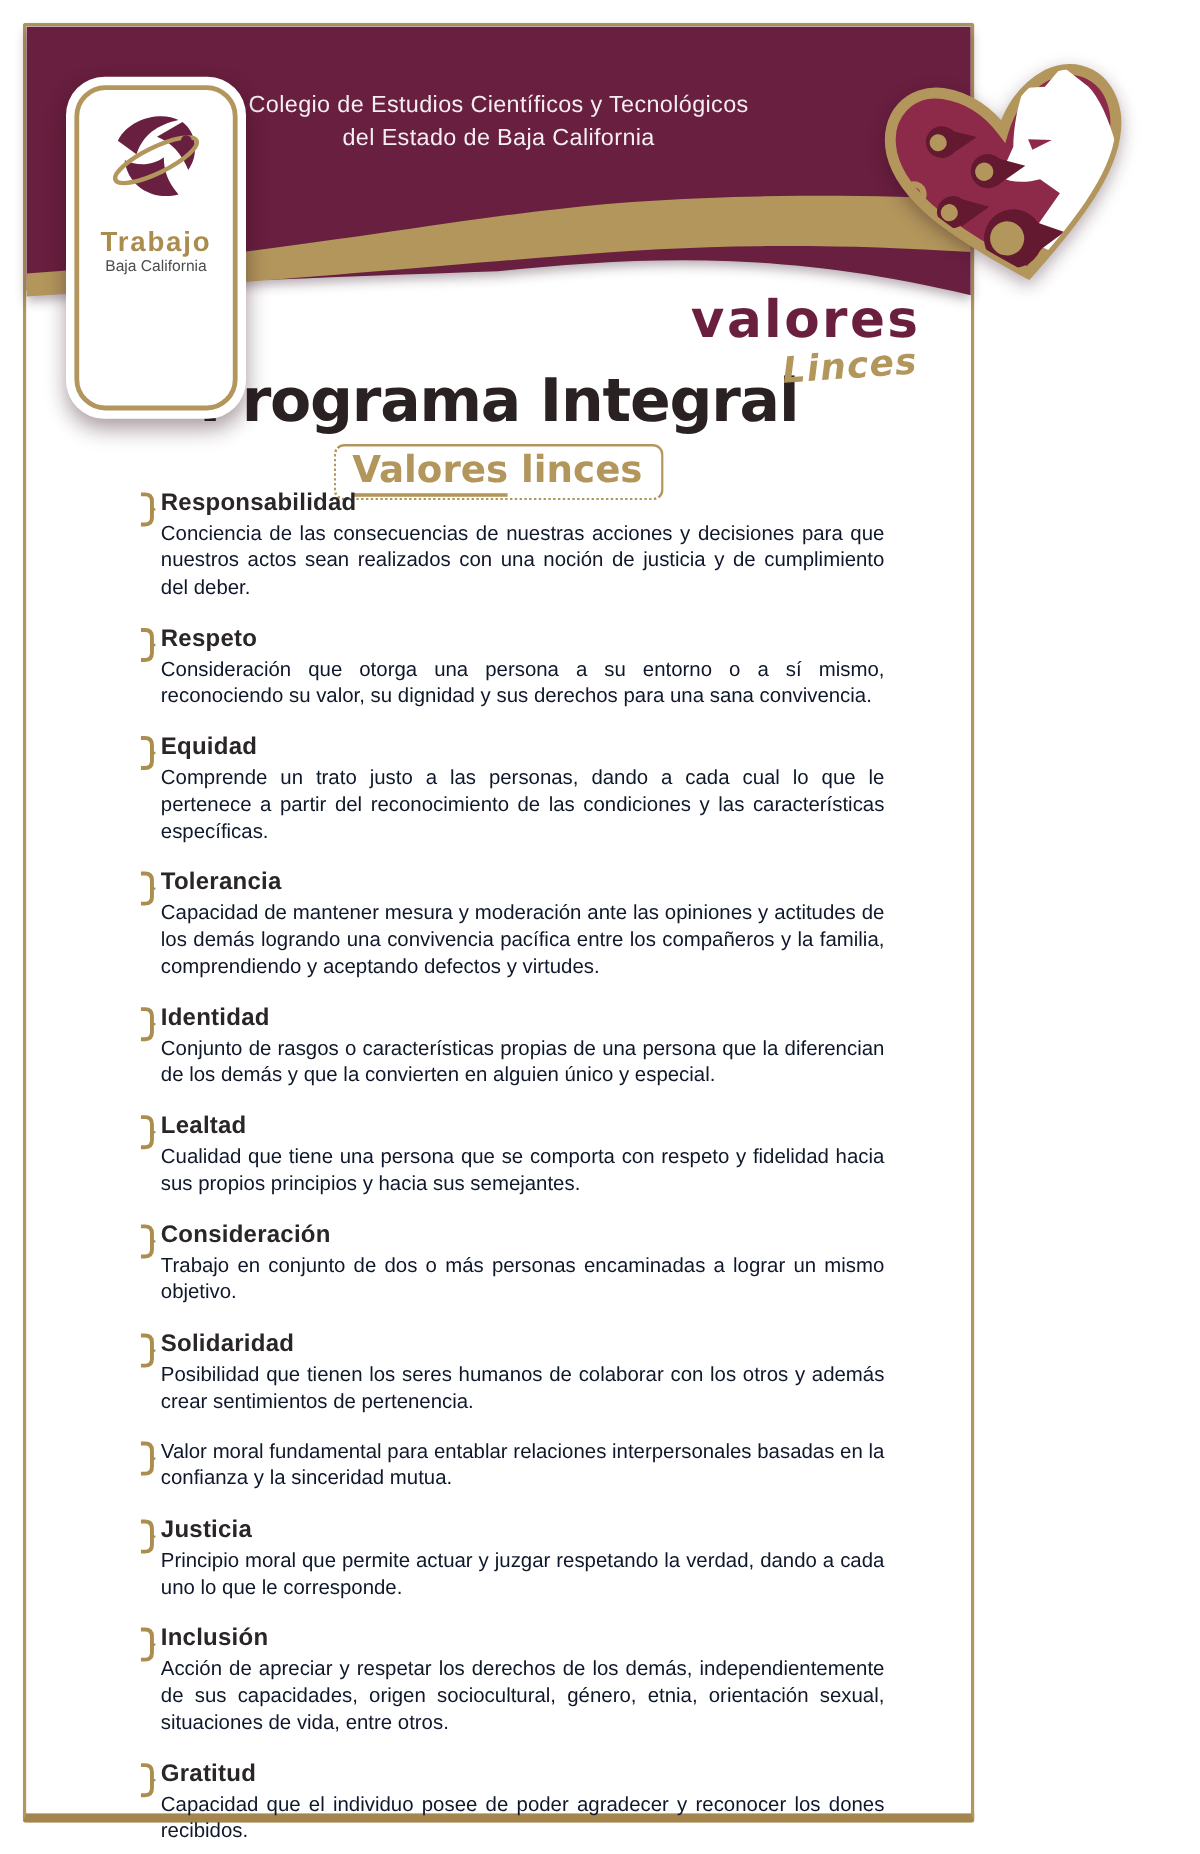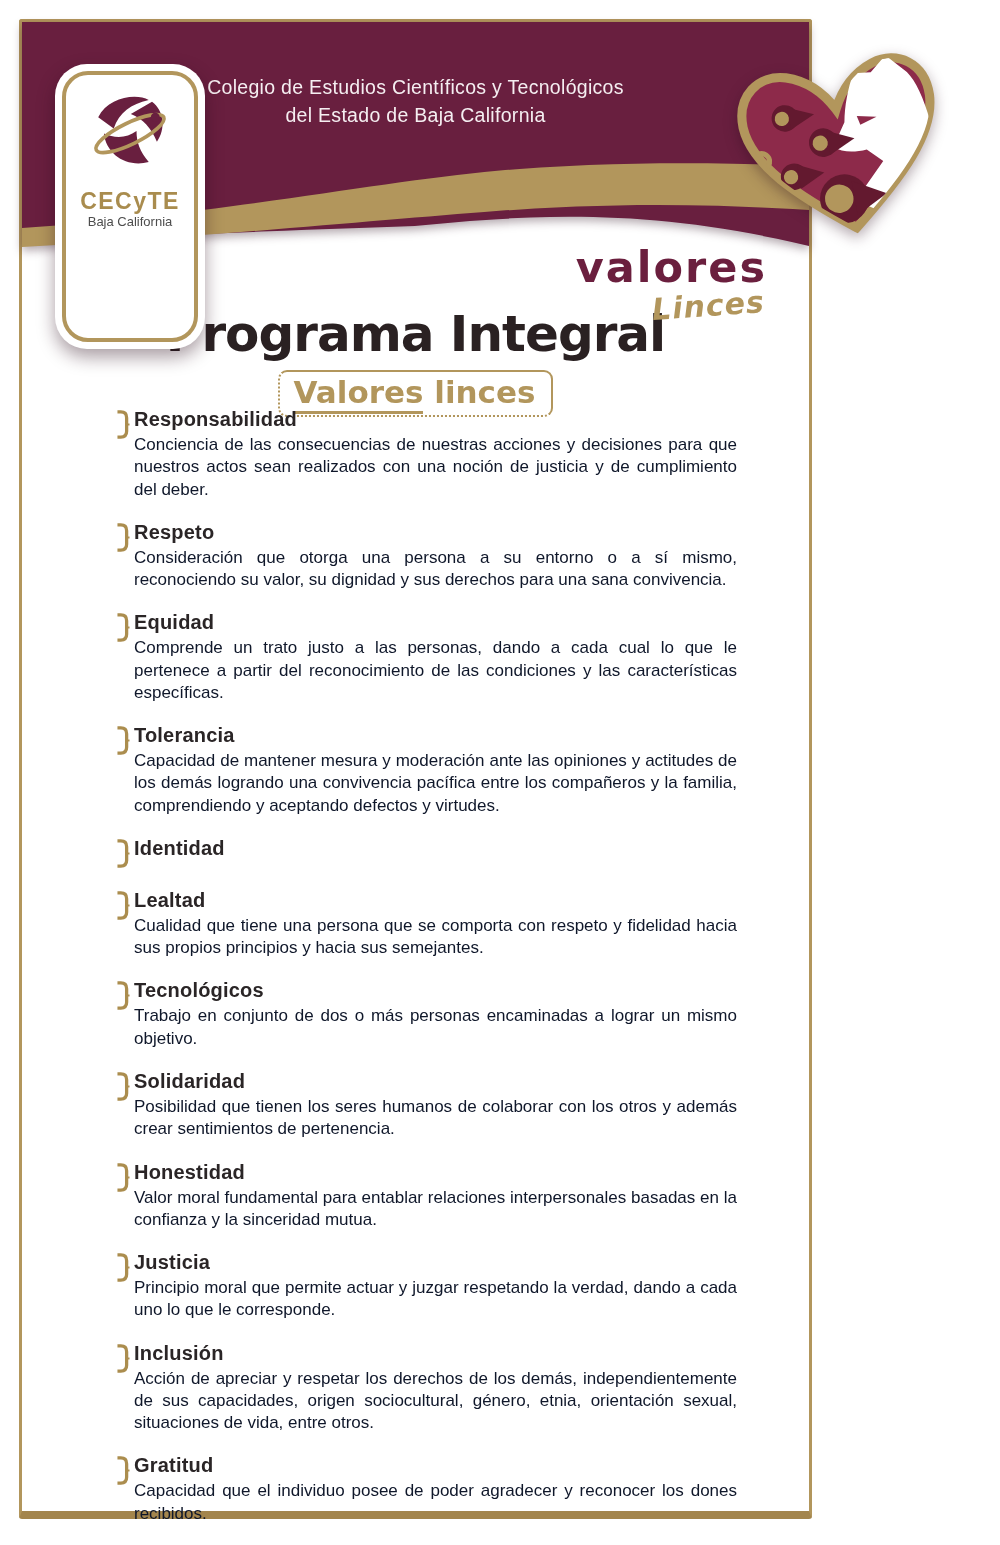--- a/index.html
+++ b/index.html
@@ -136,21 +136,21 @@
   </div>
 
   <div class="logo-card">
     <svg class="cecyte-emblem" viewBox="0 0 130 115">
       <path fill="#691f3f" d="M26,32 C38,8 72,2 88,11 C66,16 52,26 45,46 Z"></path>
       <path fill="#691f3f" d="M92,13 C107,24 109,47 98,62 C91,45 81,34 66,28 Z"></path>
       <path fill="#691f3f" d="M33,52 C36,78 61,94 88,87 C77,74 73,63 73,49 C61,58 46,58 33,52 Z"></path>
       <ellipse cx="65" cy="52" rx="46" ry="13" fill="none" stroke="#b2965c" stroke-width="4.5" transform="rotate(-26 65 52)"></ellipse>
       <circle cx="96" cy="32" r="5.5" fill="#691f3f"></circle>
     </svg>
-    <div class="cecyte-acronym">CECyTE</div>
+    <div class="cecyte-acronym">Trabajo</div>
     <div class="cecyte-region">Baja California</div>
   </div>
 
   <svg class="heart-logo" viewBox="0 0 230 205">
     <defs>
       <clipPath id="heartClip">
         <path d="M115,178 C62,136 24,100 22,62 C21,30 46,13 72,21 C93,28 107,44 115,60 C123,44 137,28 158,21 C184,13 209,30 208,62 C206,100 168,136 115,178 Z"></path>
       </clipPath>
     </defs>
     <g transform="rotate(-10 115 100)">
@@ -241,20 +241,21 @@
     </div>
 
     <div class="value-item">
       <svg class="value-bullet" viewBox="0 0 28 31" width="27" height="31">
         <path d="M12,3 H9 Q3.5,3 3.5,8.5 V22.5 Q3.5,28 9,28 H12" fill="none" stroke="#cdb férence98e" stroke-width="1.3"></path>
         <path d="M15,2.5 H18.5 Q24.5,2.5 24.5,8.5 V22.5 Q24.5,28.5 18.5,28.5 H15" fill="none" stroke="#ab8d4e" stroke-width="3.4"></path>
         <line x1="24.5" y1="15.5" x2="27.5" y2="15.5" stroke="#ab8d4e" stroke-width="2"></line>
       </svg>
       <div class="value-text">
         <p class="value-name">Identidad</p>
+        <p class="value-desc">Conjunto de rasgos o características propias de una persona que la diferencian de los demás y que la convierten en alguien único y especial.</p>
       </div>
     </div>
 
     <div class="value-item">
       <svg class="value-bullet" viewBox="0 0 28 31" width="27" height="31">
         <path d="M12,3 H9 Q3.5,3 3.5,8.5 V22.5 Q3.5,28 9,28 H12" fill="none" stroke="#cdb férence98e" stroke-width="1.3"></path>
         <path d="M15,2.5 H18.5 Q24.5,2.5 24.5,8.5 V22.5 Q24.5,28.5 18.5,28.5 H15" fill="none" stroke="#ab8d4e" stroke-width="3.4"></path>
         <line x1="24.5" y1="15.5" x2="27.5" y2="15.5" stroke="#ab8d4e" stroke-width="2"></line>
       </svg>
       <div class="value-text">
@@ -263,21 +264,21 @@
       </div>
     </div>
 
     <div class="value-item">
       <svg class="value-bullet" viewBox="0 0 28 31" width="27" height="31">
         <path d="M12,3 H9 Q3.5,3 3.5,8.5 V22.5 Q3.5,28 9,28 H12" fill="none" stroke="#cdb férence98e" stroke-width="1.3"></path>
         <path d="M15,2.5 H18.5 Q24.5,2.5 24.5,8.5 V22.5 Q24.5,28.5 18.5,28.5 H15" fill="none" stroke="#ab8d4e" stroke-width="3.4"></path>
         <line x1="24.5" y1="15.5" x2="27.5" y2="15.5" stroke="#ab8d4e" stroke-width="2"></line>
       </svg>
       <div class="value-text">
-        <p class="value-name">Tecnológicos</p>
+        <p class="value-name">Consideración</p>
         <p class="value-desc">Trabajo en conjunto de dos o más personas encaminadas a lograr un mismo objetivo.</p>
       </div>
     </div>
 
     <div class="value-item">
       <svg class="value-bullet" viewBox="0 0 28 31" width="27" height="31">
         <path d="M12,3 H9 Q3.5,3 3.5,8.5 V22.5 Q3.5,28 9,28 H12" fill="none" stroke="#cdb férence98e" stroke-width="1.3"></path>
         <path d="M15,2.5 H18.5 Q24.5,2.5 24.5,8.5 V22.5 Q24.5,28.5 18.5,28.5 H15" fill="none" stroke="#ab8d4e" stroke-width="3.4"></path>
         <line x1="24.5" y1="15.5" x2="27.5" y2="15.5" stroke="#ab8d4e" stroke-width="2"></line>
       </svg>
@@ -287,21 +288,20 @@
       </div>
     </div>
 
     <div class="value-item">
       <svg class="value-bullet" viewBox="0 0 28 31" width="27" height="31">
         <path d="M12,3 H9 Q3.5,3 3.5,8.5 V22.5 Q3.5,28 9,28 H12" fill="none" stroke="#cdb férence98e" stroke-width="1.3"></path>
         <path d="M15,2.5 H18.5 Q24.5,2.5 24.5,8.5 V22.5 Q24.5,28.5 18.5,28.5 H15" fill="none" stroke="#ab8d4e" stroke-width="3.4"></path>
         <line x1="24.5" y1="15.5" x2="27.5" y2="15.5" stroke="#ab8d4e" stroke-width="2"></line>
       </svg>
       <div class="value-text">
-        <p class="value-name">Honestidad</p>
         <p class="value-desc">Valor moral fundamental para entablar relaciones interpersonales basadas en la confianza y la sinceridad mutua.</p>
       </div>
     </div>
 
     <div class="value-item">
       <svg class="value-bullet" viewBox="0 0 28 31" width="27" height="31">
         <path d="M12,3 H9 Q3.5,3 3.5,8.5 V22.5 Q3.5,28 9,28 H12" fill="none" stroke="#cdb férence98e" stroke-width="1.3"></path>
         <path d="M15,2.5 H18.5 Q24.5,2.5 24.5,8.5 V22.5 Q24.5,28.5 18.5,28.5 H15" fill="none" stroke="#ab8d4e" stroke-width="3.4"></path>
         <line x1="24.5" y1="15.5" x2="27.5" y2="15.5" stroke="#ab8d4e" stroke-width="2"></line>
       </svg>

